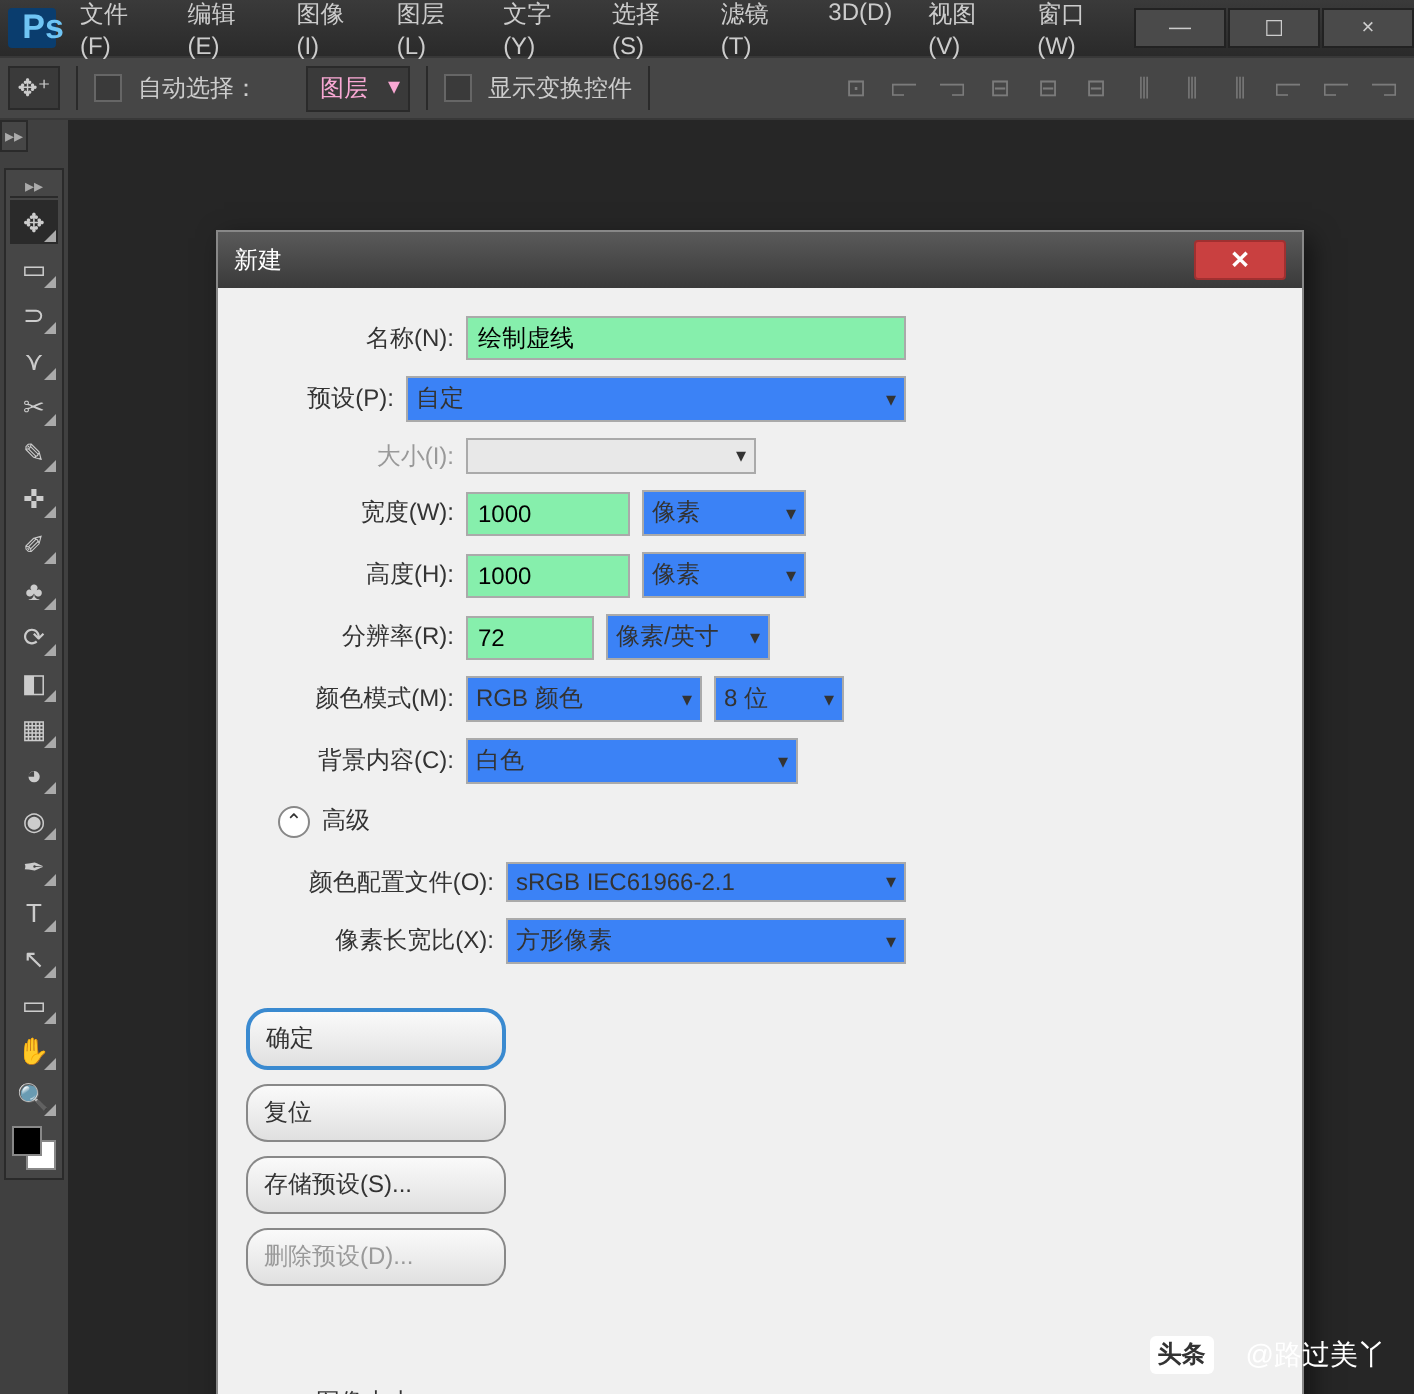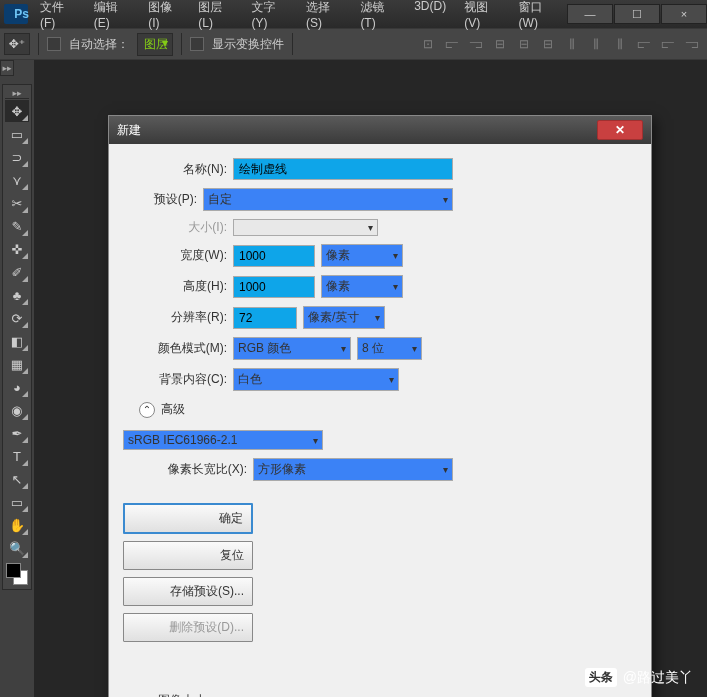--- a/index.html
+++ b/index.html
@@ -1,30 +1,30 @@
 <!DOCTYPE html>
 <html><head>
   <meta charset="utf-8">
   <style>
     * { margin: 0; padding: 0; box-sizing: border-box; font-family: "Microsoft YaHei", Arial, sans-serif; }
     body { width: 707px; height: 697px; background: #404040; overflow: hidden; position: relative; }
     
     .titlebar { height: 28px; background: linear-gradient(#3a3a3a, #2a2a2a); display: flex; align-items: center; color: #ccc; font-size: 12px; }
-    .ps-logo { width: 24px; height: 20px; background: #0a3d6e; color: #6fc5f5; font-weight: bold; font-size: 12px; display: flex; align-items: center; justify-content: center; margin: 0 4px; border-radius: 2px; padding-left: 11px; }
+    .ps-logo { width: 24px; height: 20px; background: #0a3d6e; color: #6fc5f5; font-weight: bold; font-size: 17px; display: flex; align-items: center; justify-content: center; margin: 0 4px; border-radius: 2px; padding-left: 11px; }
     .menu { display: flex; gap: 2px; flex: 1; }
     .menu-item { padding: 4px 8px; cursor: pointer; }
     .win-buttons { display: flex; }
     .win-btn { width: 46px; height: 20px; background: #4a4a4a; border: 1px solid #222; color: #ccc; display: flex; align-items: center; justify-content: center; font-size: 11px; margin-left: 1px; }
     .win-btn.close { background: #4a4a4a; }
     
     .options-bar { height: 32px; background: #464646; border-top: 1px solid #383838; border-bottom: 1px solid #383838; display: flex; align-items: center; padding: 0 4px; gap: 8px; color: #ccc; font-size: 12px; }
     .opt-icon { width: 26px; height: 22px; background: #3a3a3a; border: 1px solid #2a2a2a; display: flex; align-items: center; justify-content: center; }
     .divider { width: 1px; height: 22px; background: #2a2a2a; }
     .checkbox { width: 14px; height: 14px; border: 1px solid #666; background: #3a3a3a; }
-    .opt-select { background: #3a3a3a; border: 1px solid #2a2a2a; color: #84cc16; padding: 2px 4px 2px 6px; font-size: 12px; position: relative; }
+    .opt-select { background: #3a3a3a; border: 1px solid #2a2a2a; color: #f9a8d4; padding: 2px 20px 2px 6px; font-size: 12px; position: relative; margin-left: 16px; }
     .opt-select::after { content: "▾"; position: absolute; right: 4px; }
     .opt-icon-row { display: flex; gap: 2px; margin-left: auto; }
     .opt-icon-row .ic { width: 22px; height: 20px; opacity: 0.4; display: flex; align-items: center; justify-content: center; }
     
     .expand-tab { position: absolute; top: 60px; left: 0; width: 14px; height: 16px; background: #464646; border: 1px solid #2a2a2a; display: flex; align-items: center; justify-content: center; color: #aaa; font-size: 9px; }
     
     .tools-panel { position: absolute; top: 84px; left: 2px; width: 30px; background: #464646; border: 1px solid #2a2a2a; padding: 2px; }
     .tool-dbl { height: 12px; display: flex; align-items: center; justify-content: center; color: #aaa; font-size: 9px; border-bottom: 1px solid #2a2a2a; }
     .tool { width: 24px; height: 22px; margin: 1px auto; display: flex; align-items: center; justify-content: center; color: #ccc; font-size: 13px; position: relative; cursor: pointer; }
     .tool.active { background: #2a2a2a; }
@@ -37,33 +37,33 @@
     
     .dialog { position: absolute; top: 115px; left: 108px; width: 544px; background: #f0f0f0; border: 1px solid #888; box-shadow: 4px 4px 12px rgba(0,0,0,0.5); }
     .dlg-title { height: 28px; background: linear-gradient(#5a5a5a, #3a3a3a); display: flex; align-items: center; padding: 0 8px; color: #fff; font-size: 12px; }
     .dlg-close { margin-left: auto; width: 46px; height: 20px; background: #c94040; border: 1px solid #a03030; color: #fff; display: flex; align-items: center; justify-content: center; font-size: 12px; font-weight: bold; border-radius: 2px; }
     .dlg-body { padding: 14px; display: flex; gap: 14px; font-size: 12px; color: #333; flex-direction: column; }
     .dlg-left { flex: 1; }
     .dlg-right { width: 130px; }
     .form-row { display: flex; align-items: center; margin-bottom: 8px; }
     .form-label { width: 110px; text-align: right; padding-right: 6px; }
     .form-label.disabled { color: #999; }
-    .text-input { border: 1px solid #aaa; padding: 3px 5px; font-size: 12px; background: #0ea5e9; }
+    .text-input { border: 1px solid #aaa; padding: 3px 5px; font-size: 12px; background: #86efac; }
     .text-input:disabled { background: #e8e8e8; }
     .select-input { border: 1px solid #aaa; padding: 2px 4px; font-size: 12px; background: #3b82f6; position: relative; display: flex; align-items: center; }
     .select-arrow { margin-left: auto; font-size: 10px; }
-    .btn { border: 1px solid #888; background: linear-gradient(#fafafa, #e0e0e0); padding: 5px 8px; font-size: 12px; width: 100%; margin-bottom: 7px; text-align: right; cursor: pointer; border-radius: 1px; }
+    .btn { border: 1px solid #888; background: linear-gradient(#fafafa, #e0e0e0); padding: 5px 8px; font-size: 12px; width: 100%; margin-bottom: 7px; text-align: left; cursor: pointer; border-radius: 11px; }
     .btn.primary { border: 2px solid #3a8ad0; }
     .btn.disabled { color: #999; }
     .advanced-header { display: flex; align-items: center; gap: 6px; margin: 10px 0 12px 16px; }
     .adv-toggle { width: 16px; height: 16px; border: 1px solid #888; border-radius: 50%; display: flex; align-items: center; justify-content: center; font-size: 10px; background: #fff; }
     .img-size { text-align: center; margin-top: 50px; text-decoration: underline; }
     .img-size-label { margin-bottom: 8px; }
     
-    .watermark { position: absolute; bottom: 10px; right: 14px; color: #fff; font-size: 14px; display: flex; align-items: center; gap: 6px; }
+    .watermark { position: absolute; bottom: 10px; right: 14px; color: #fff; font-size: 14px; display: flex; align-items: center; gap: 16px; }
     .wm-logo { background: #fff; color: #333; font-weight: bold; padding: 1px 4px; border-radius: 3px; font-size: 12px; }
   </style>
 </head>
 <body>
 
 <div class="titlebar">
   <div class="ps-logo">Ps</div>
   <div class="menu">
     <div class="menu-item">文件(F)</div>
     <div class="menu-item">编辑(E)</div>
@@ -206,20 +206,21 @@
         <div class="select-input" style="width:166px">
             <span>白色</span>
             <span class="select-arrow">▾</span>
           </div>
       </div>
       <div class="advanced-header">
         <div class="adv-toggle">⌃</div>
         <span>高级</span>
       </div>
       <div class="form-row">
+        <div class="form-label" style="width:130px">颜色配置文件(O):</div>
         <div class="select-input" style="width:200px">
             <span>sRGB IEC61966-2.1</span>
             <span class="select-arrow">▾</span>
           </div>
       </div>
       <div class="form-row">
         <div class="form-label" style="width:130px">像素长宽比(X):</div>
         <div class="select-input" style="width:200px">
             <span>方形像素</span>
             <span class="select-arrow">▾</span>

